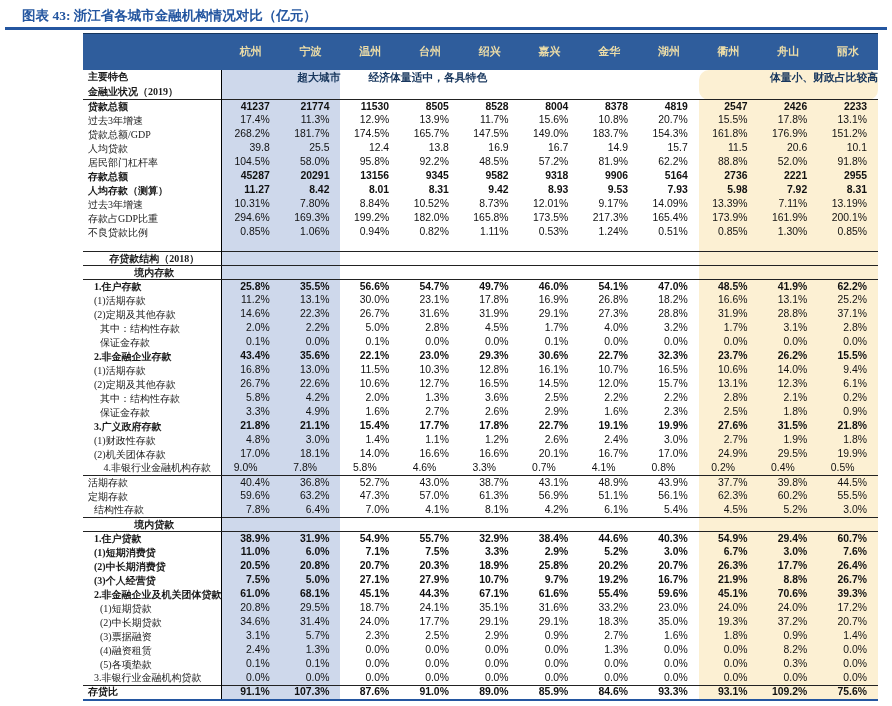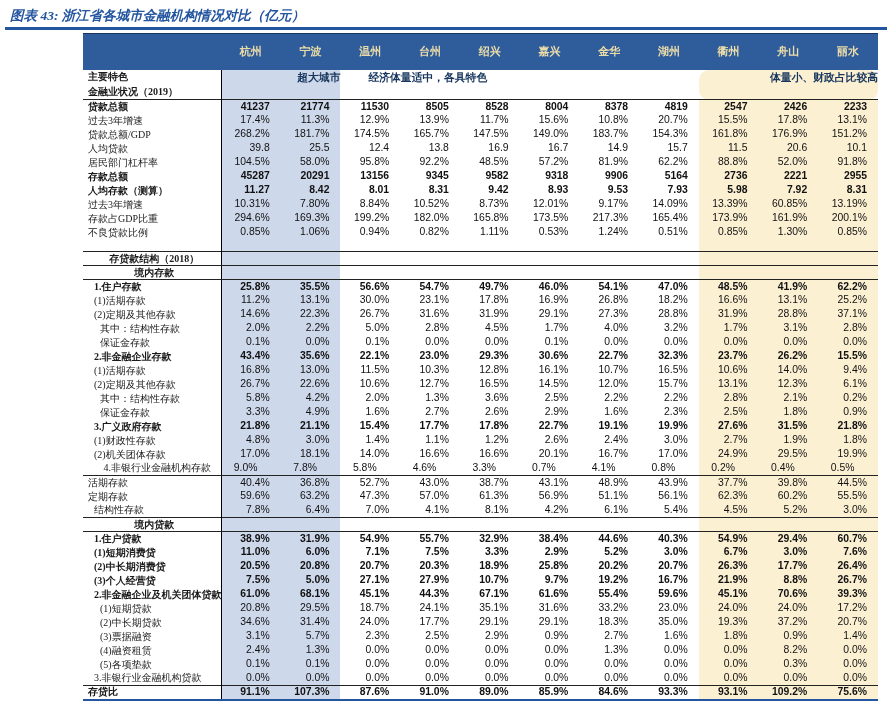--- a/index.html
+++ b/index.html
@@ -3,22 +3,22 @@
 <meta charset="utf-8">
 <style>
   :root{
     --accent:#2456A0; --navy:#2F5D9C; --gold:#EBDCA8;
     --blue-col:#CED8EB; --cream-col:#FCF0D3;
   }
   *{box-sizing:border-box;}
   html,body{margin:0;padding:0;}
   body{width:892px;height:706px;background:#fff;position:relative;overflow:hidden;
        font-family:"Liberation Sans",sans-serif;}
-  .title{position:absolute;left:10px;top:7px;font-family:"Liberation Serif",serif;
-         font-style:italic;font-weight:bold;font-size:13.5px;color:var(--accent);white-space:nowrap;}
+  .title{position:absolute;left:22px;top:7px;font-family:"Liberation Serif",serif;
+         font-weight:bold;font-size:13.5px;color:var(--accent);white-space:nowrap;}
   .title-rule{position:absolute;left:5px;width:882px;top:27px;height:1px;
          border-top:2.5px solid var(--accent);border-bottom:1px solid var(--accent);}
   table{position:absolute;left:83px;top:33px;width:795px;border-collapse:collapse;
         table-layout:fixed;}
   col.lblcol{width:138px;}
   thead th{background:var(--navy);color:var(--gold);font-size:11px;font-weight:bold;
         height:36px;font-family:"Liberation Serif",serif;border-top:1px solid #17365D;
         text-align:center;padding:0;}
   tbody td{height:14px;font-size:10.4px;padding:0;vertical-align:middle;line-height:1;
         white-space:nowrap;}
@@ -184,21 +184,21 @@
         <td class="lbl ind0">过去3年增速</td>
         <td class="val c0">10.31%</td>
         <td class="val c1">7.80%</td>
         <td class="val c2">8.84%</td>
         <td class="val c3">10.52%</td>
         <td class="val c4">8.73%</td>
         <td class="val c5">12.01%</td>
         <td class="val c6">9.17%</td>
         <td class="val c7">14.09%</td>
         <td class="val c8">13.39%</td>
-        <td class="val c9">60.85%</td>
+        <td class="val c9">7.11%</td>
         <td class="val c10">13.19%</td>
       </tr>
       <tr>
         <td class="lbl ind0">存款占GDP比重</td>
         <td class="val c0">294.6%</td>
         <td class="val c1">169.3%</td>
         <td class="val c2">199.2%</td>
         <td class="val c3">182.0%</td>
         <td class="val c4">165.8%</td>
         <td class="val c5">173.5%</td>

